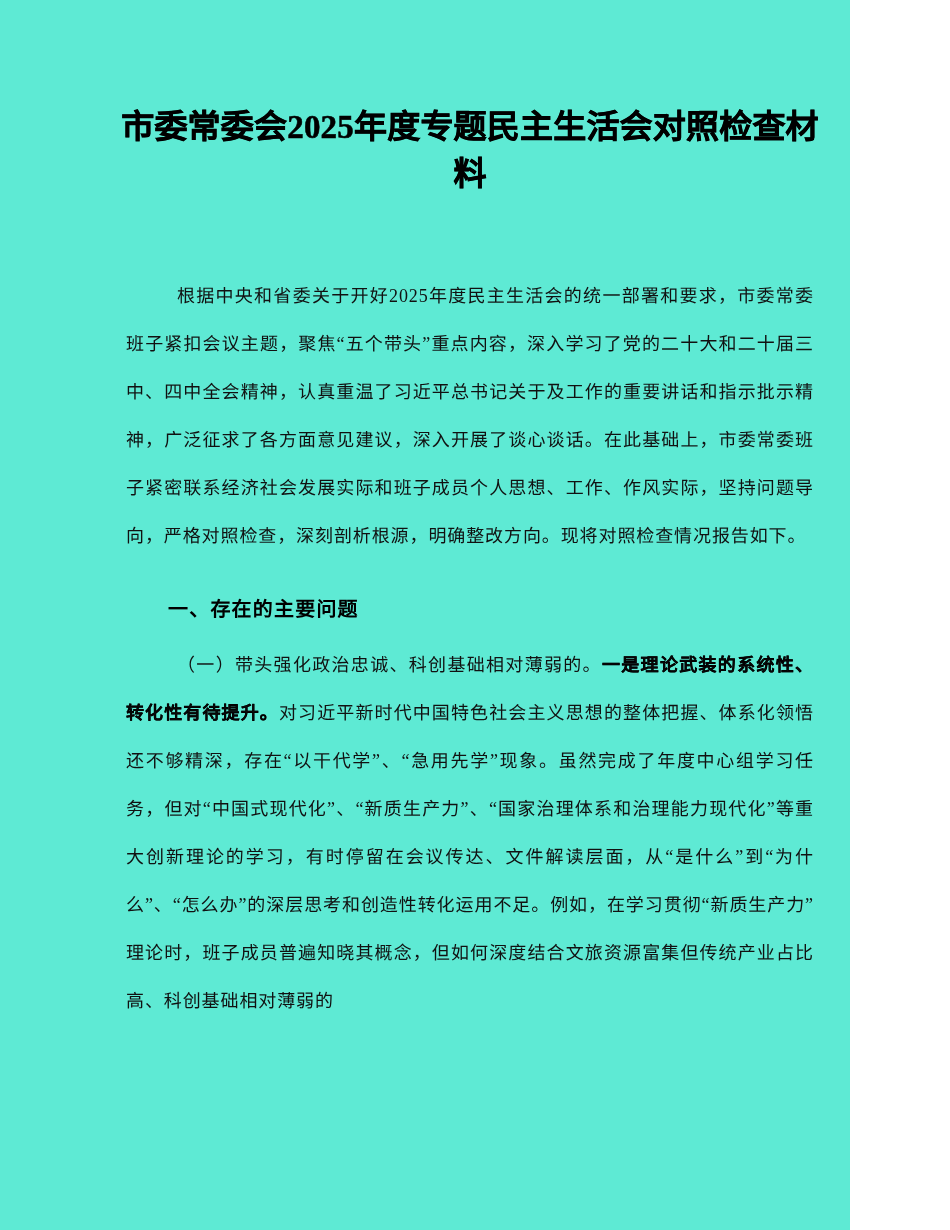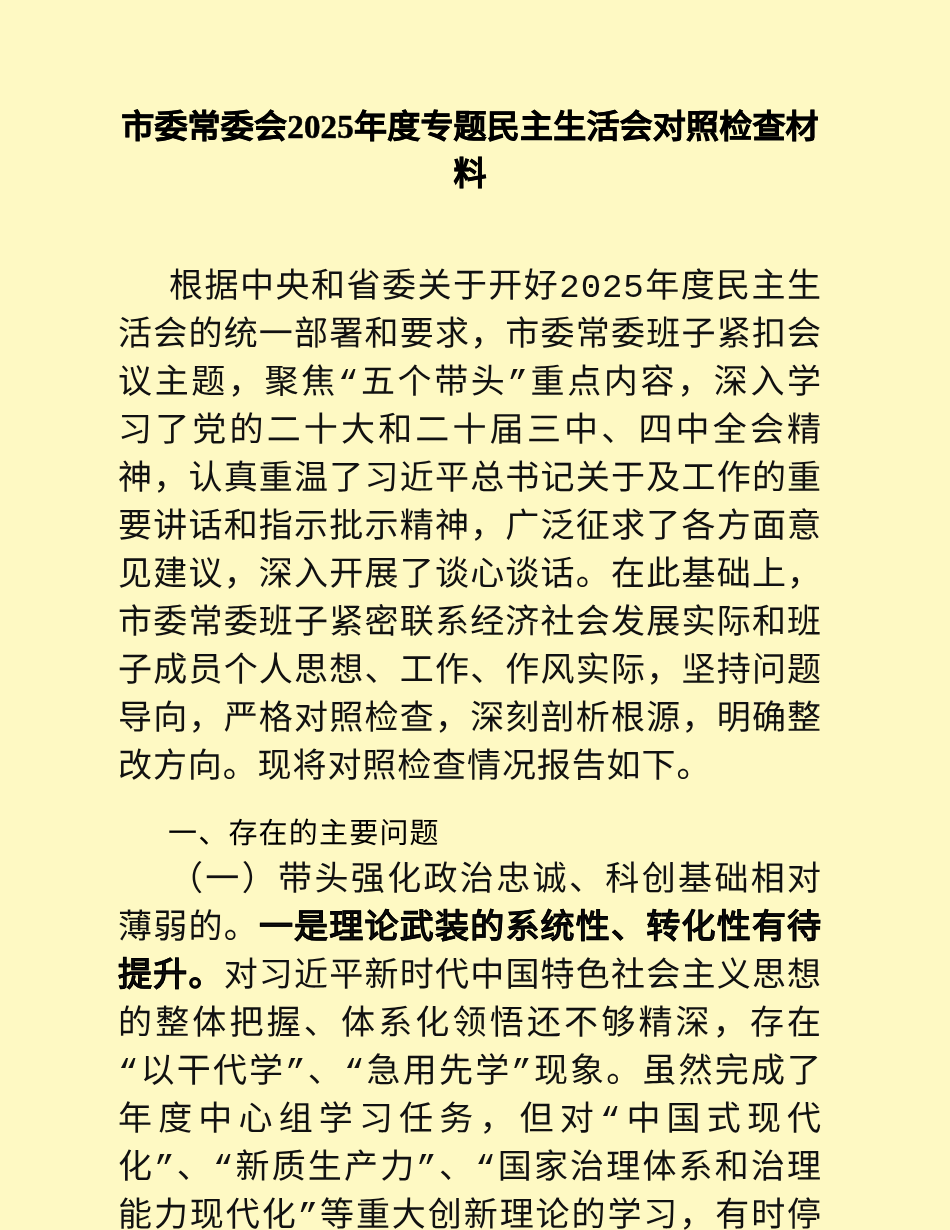--- a/index.html
+++ b/index.html
@@ -4,23 +4,23 @@
 <title>市委常委会2025年度专题民主生活会对照检查材料</title>
 <style>
   html, body {
     margin: 0;
     padding: 0;
     background: #ffffff;
   }
 
   #page {
     position: relative;
-    width: 950px;
+    width: 850px;
     height: 1230px;
-    background: #fef9c3;
+    background: #5eead4;
     overflow: hidden;
     box-sizing: border-box;
     
     font-family: "Liberation Serif", "DejaVu Serif", serif;
     color: #000000;
     -webkit-font-smoothing: antialiased;
   }
 
   
   #content {
@@ -46,40 +46,39 @@
     -webkit-text-stroke: 0.55px #000000;
   }
 
   
   .title-gap {
     height: 66px;
   }
 
   
   .para {
-    margin: 0;
+    margin: 8px;
     padding: 0;
-    font-size: 34px;
+    font-size: 18px;
     line-height: 48px;
     text-align: justify;
     text-justify: inter-character;
     text-indent: 51px;      
     color: #111111;
     word-break: break-all;
     letter-spacing: 0.9px;
-    font-family: Liberation Mono, monospace;
   }
 
   
   .section-heading {
     margin: 0;
     padding: 0;
     font-family: "Liberation Sans", "DejaVu Sans", sans-serif;
-    font-weight: normal;
-    font-size: 29px;
+    font-weight: bold;
+    font-size: 20px;
     line-height: 48px;
     text-indent: 50px;
     letter-spacing: 1.2px;
     color: #000000;
   }
 
   
   .heading-gap {
     height: 17px;
   }

